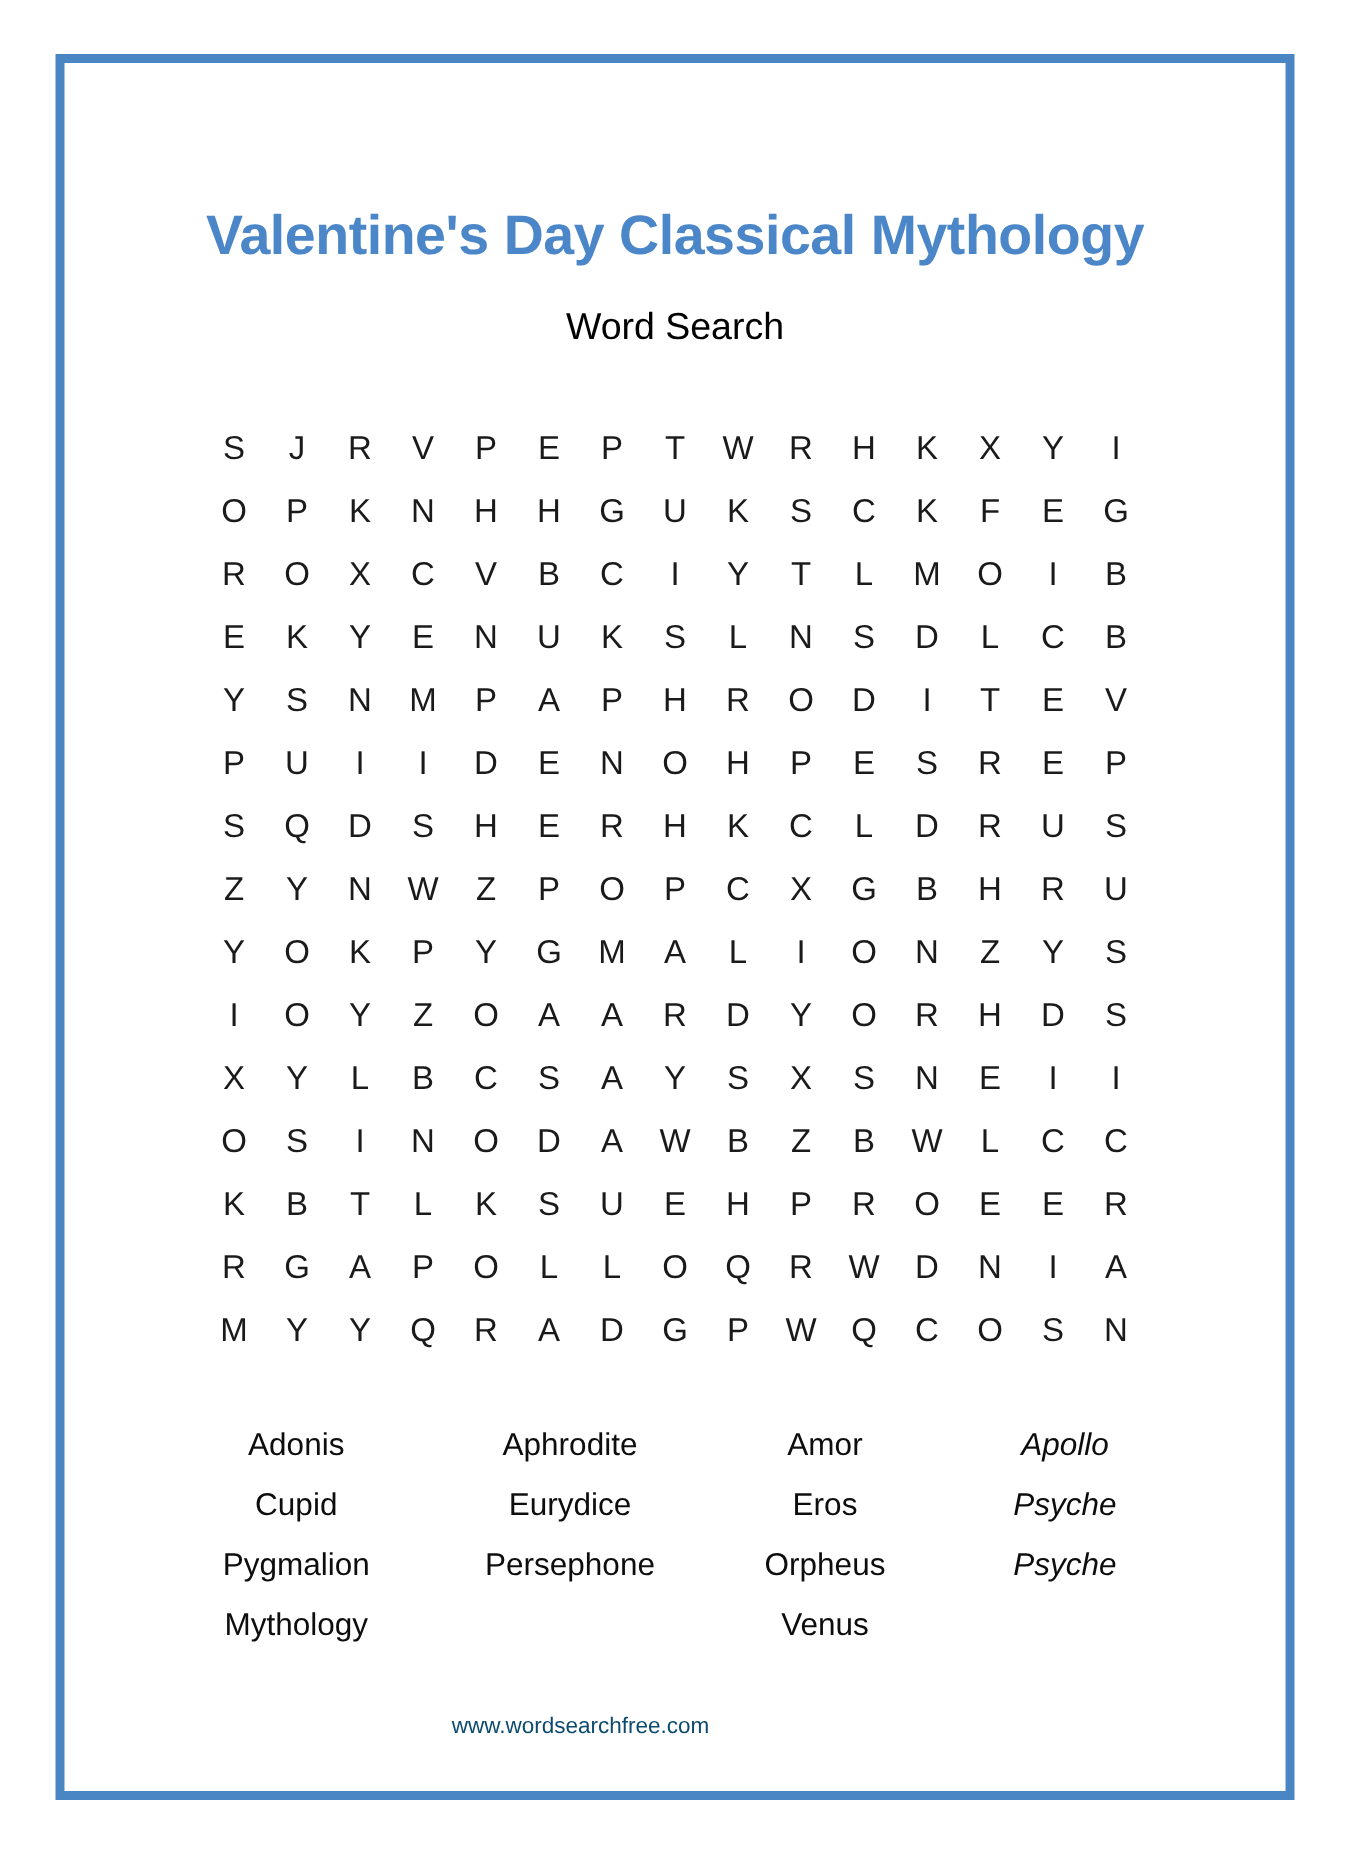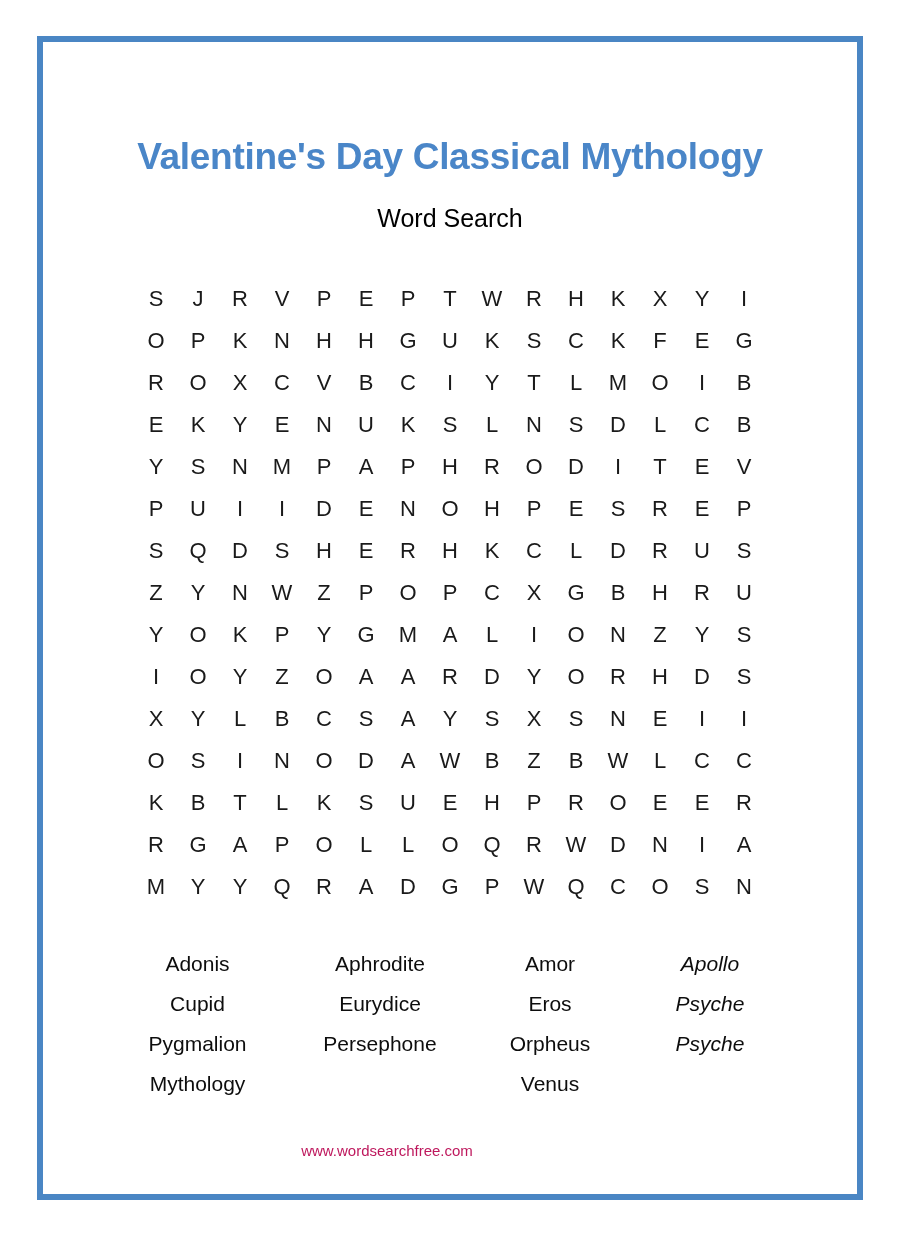--- a/index.html
+++ b/index.html
@@ -106,21 +106,21 @@
     height: 40px;
     white-space: nowrap;
   }
   .footer {
     position: absolute;
     left: 0;
     top: 1100px;
     width: 688px;
     text-align: center;
     font-size: 15px;
-    color: #be185d;
+    color: #0c4a6e;
   }
 </style>
 </head>
 <body>
 
 <div class="page">
 
   <div class="page-border"></div>
 
   <div class="content">

